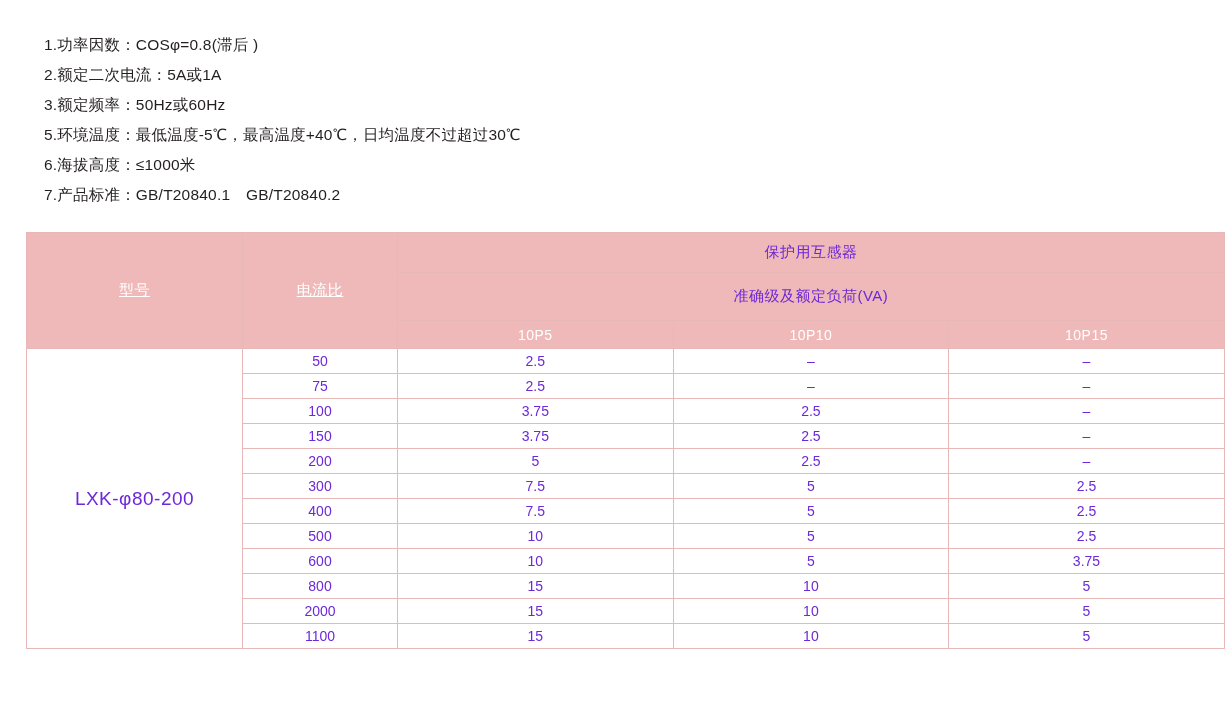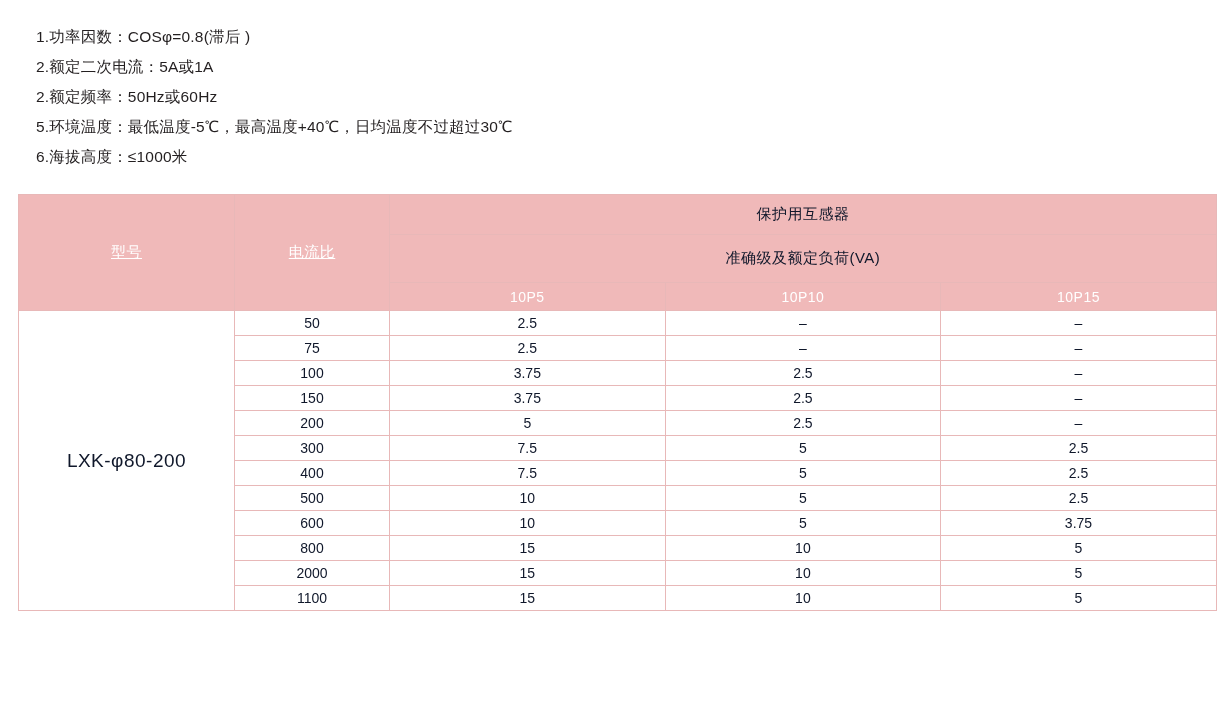--- a/index.html
+++ b/index.html
@@ -9,21 +9,21 @@
     width: 1232px;
     height: 708px;
     background: #ffffff;
     font-family: "Liberation Sans", sans-serif;
     color: #231f20;
   }
   .page {
     position: relative;
     width: 1232px;
     height: 708px;
-    padding: 8px;
+    padding: 16px;
   }
   .spec-list {
     margin: 0;
     padding: 14px 0 0 28px;
     list-style: none;
   }
   .spec-list li {
     font-size: 15.5px;
     line-height: 30px;
     color: #231f20;
@@ -37,21 +37,21 @@
   table.spec-table {
     border-collapse: collapse;
     width: 100%;
     table-layout: fixed;
   }
   table.spec-table td, table.spec-table th {
     border: 1px solid #e8b8b8;
     text-align: center;
     vertical-align: middle;
     font-weight: normal;
-    color: #0f172a;
+    color: #6d28d9;
   }
   thead th {
     background: #f0b9b9;
     color: #ffffff;
     font-size: 15px;
     letter-spacing: 0.5px;
   }
   thead th.model-col, thead th.ratio-col {
     color: #ffffff;
     font-size: 15px;
@@ -76,23 +76,24 @@
   .col-p { width: 275.6px; }
 </style>
 </head>
 <body>
 
 <div class="page">
 
   <ul class="spec-list">
     <li>1.功率因数：COSφ=0.8(滞后 )</li>
     <li>2.额定二次电流：5A或1A</li>
-    <li>2.额定频率：50Hz或60Hz</li>
+    <li>3.额定频率：50Hz或60Hz</li>
     <li>5.环境温度：最低温度-5℃，最高温度+40℃，日均温度不过超过30℃</li>
     <li>6.海拔高度：≤1000米</li>
+    <li>7.产品标准：GB/T20840.1　GB/T20840.2</li>
   </ul>
 
   <div class="table-wrap">
     <table class="spec-table">
       <colgroup>
         <col class="col-model">
         <col class="col-ratio">
         <col class="col-p">
         <col class="col-p">
         <col class="col-p">

